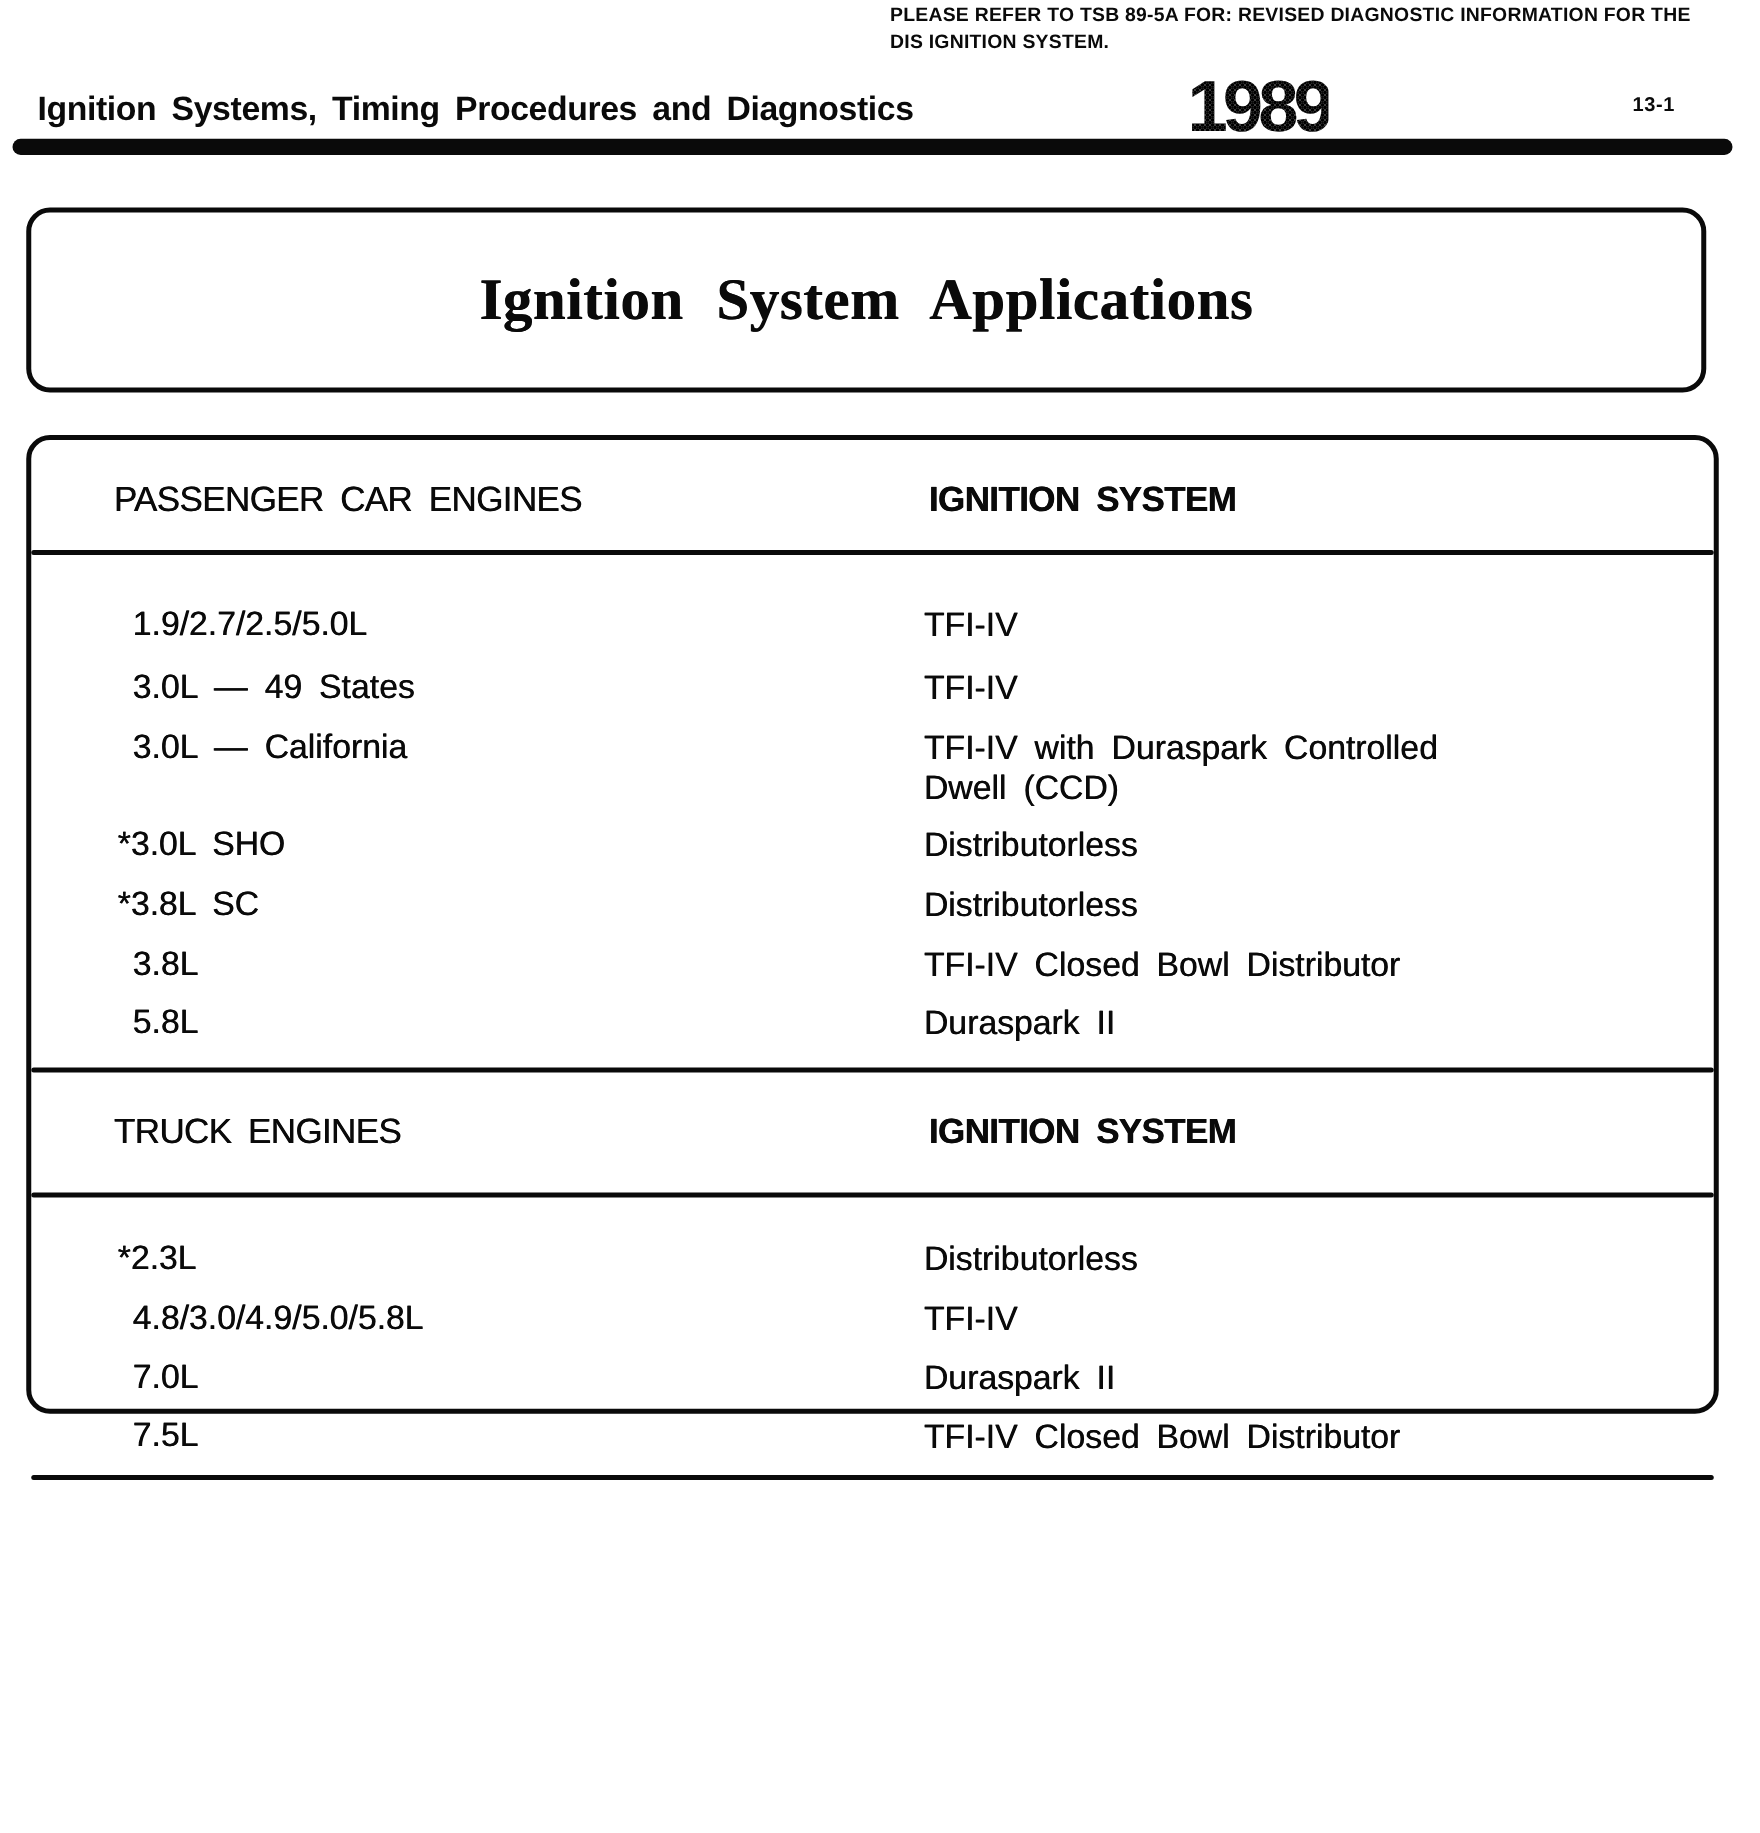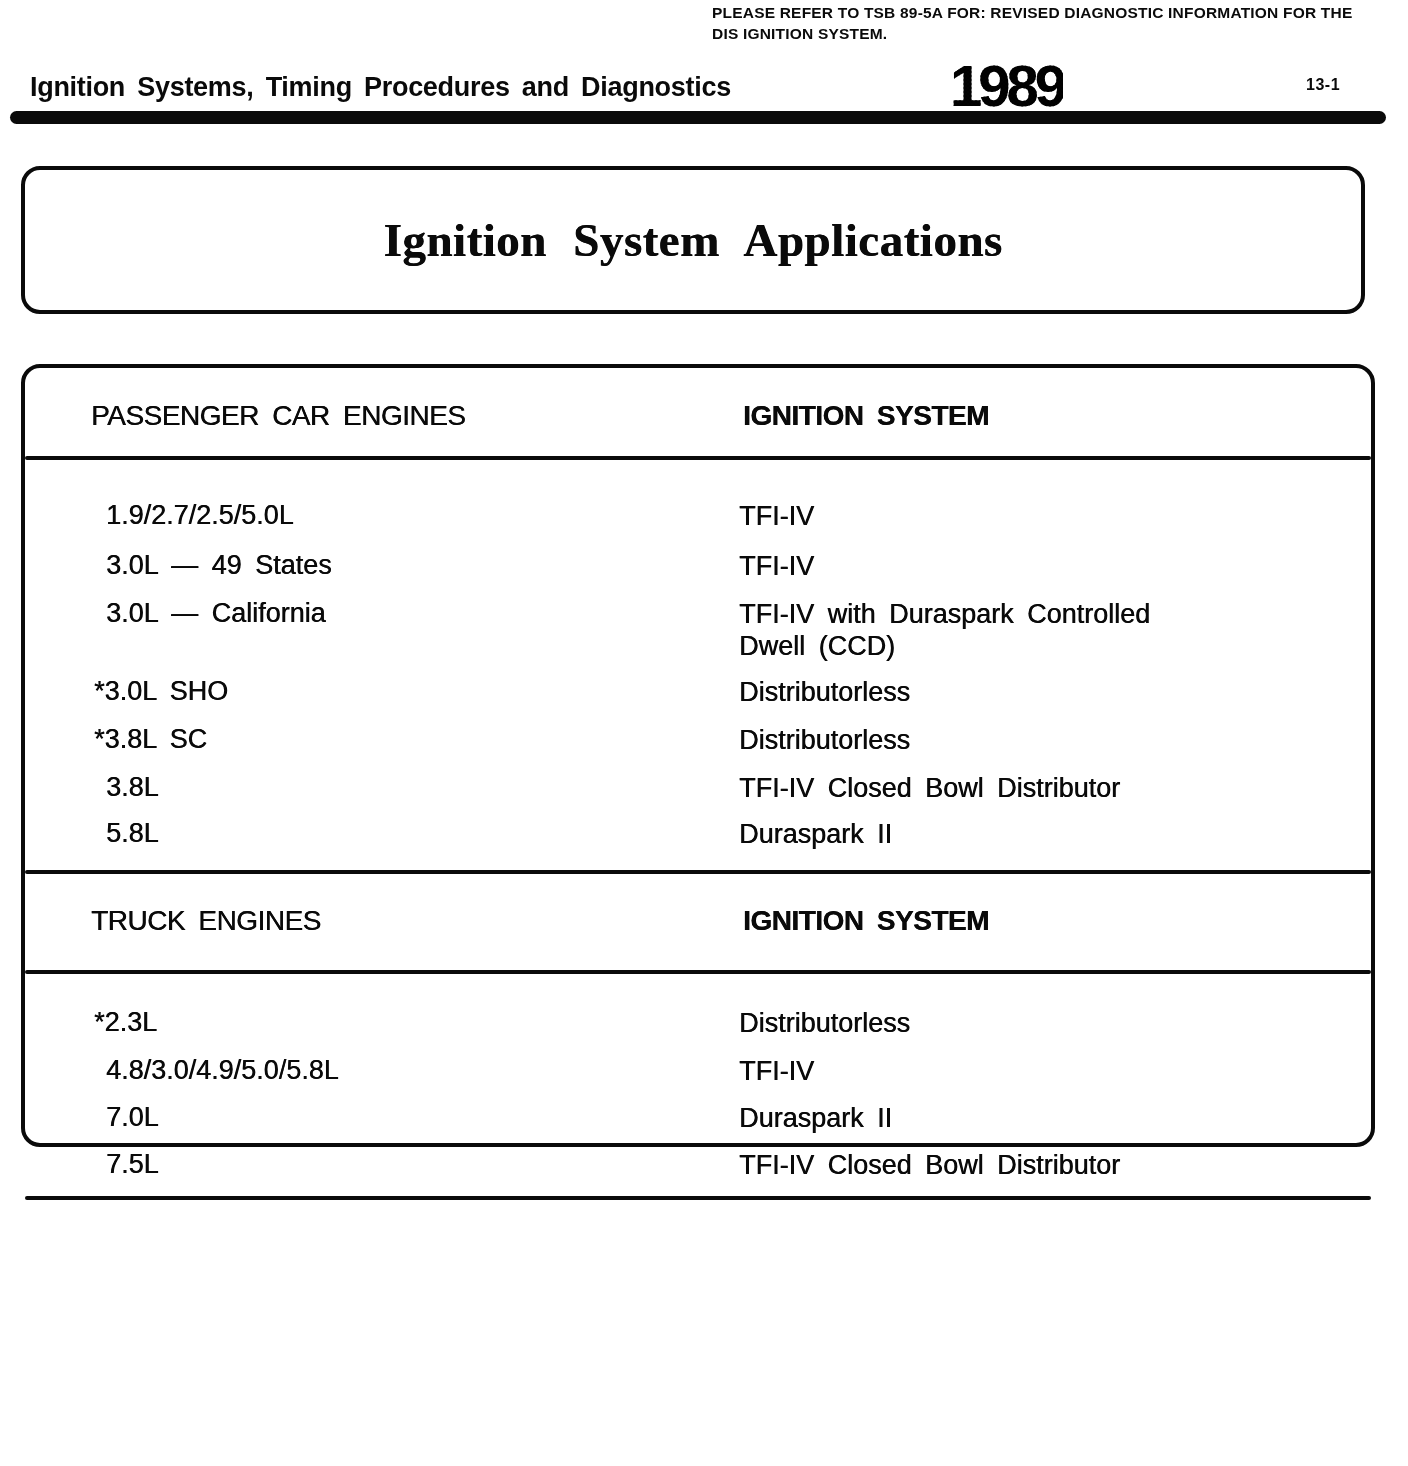--- a/index.html
+++ b/index.html
@@ -59,21 +59,20 @@
     font-family:"Liberation Serif", serif;
     font-size:47px; font-weight:bold; letter-spacing:0.5px; word-spacing:14px;
     text-shadow:0.5px 0 0 currentColor;
   }
 
   
   .apps-table {
     position:absolute; left:21px; top:348px; width:1354px; height:783px;
     border:4px solid #0a0a0a;
     font-size:27px;
-    margin-top:16px;
   }
   .apps-table .txt { text-shadow:0.4px 0 0 currentColor; word-spacing:6px; }
   .divider { position:absolute; left:0; width:100%; height:4px; background:#0a0a0a; }
   .col-header { position:absolute; left:0; right:0; height:0; }
   .col-header span {
     position:absolute; top:0; white-space:nowrap;
     font-size:28px; letter-spacing:-0.5px;
   }
   .hdr-engine { left:66px; }
   .hdr-system { left:718px;font-weight:bold; }

